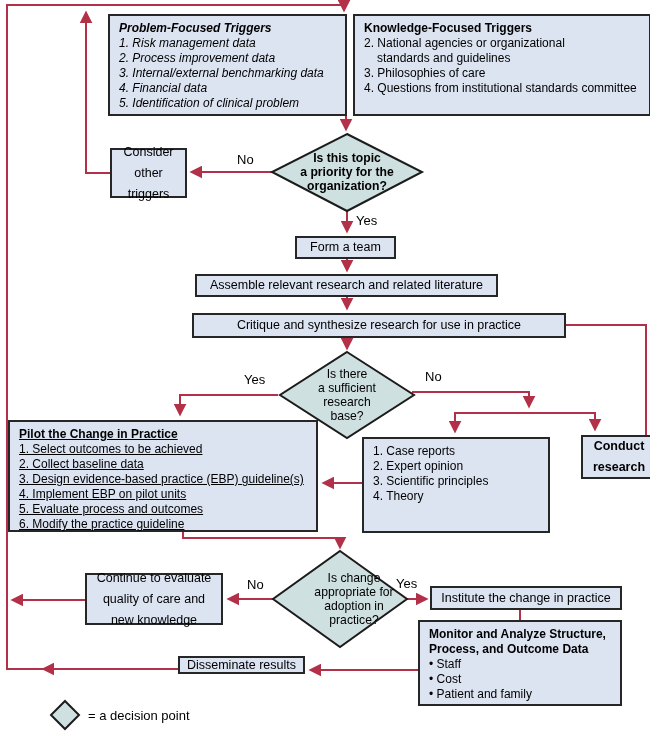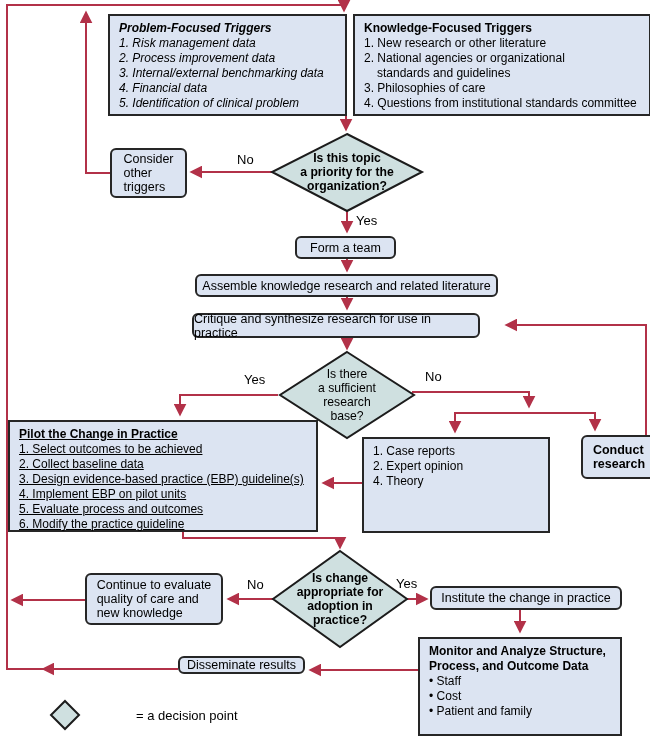--- a/index.html
+++ b/index.html
@@ -9,22 +9,22 @@
   html,body{margin:0;padding:0;background:#fff;}
   .canvas{position:relative;width:650px;height:738px;background:#fff;overflow:hidden;
     font-family:"Liberation Sans","DejaVu Sans",sans-serif;color:var(--text_color);}
   svg.layer{position:absolute;left:0;top:0;width:650px;height:738px;}
   .conn{stroke:var(--arrow);stroke-width:2;fill:none;}
   .arwhead{fill:var(--arrow);}
   .diamond{fill:var(--diamond_fill);stroke:#1c1c1c;stroke-width:2;}
   .box{position:absolute;box-sizing:border-box;background:var(--box_fill);
     border:2px solid var(--box_border);font-size:12px;line-height:15px;}
   .pad{padding:5px 9px;}
-  .center{display:flex;align-items:center;justify-content:center;
-    white-space:pre-line;font-size:12.5px;line-height:14px;border-radius:6px;}
+  .center{display:flex;align-items:center;justify-content:center;text-align:center;
+    white-space:pre-line;font-size:12.5px;line-height:21px;}
   .box-title{font-weight:bold;white-space:pre-line;}
   .item{padding-left:13px;text-indent:-13px;white-space:pre-line;}
   .bold{font-weight:bold;margin-left:24px;}
   .dtext{position:absolute;text-align:center;white-space:pre-line;
     font-size:12.2px;line-height:14px;}
   .lbl{position:absolute;font-size:13px;line-height:13px;}
   .legend-text{position:absolute;font-size:13px;}
 </style>
 </head>
 <body>
@@ -88,42 +88,41 @@
     <div class="box-title">Problem-Focused Triggers</div>
     <div class="item">1. Risk management data</div>
     <div class="item">2. Process improvement data</div>
     <div class="item">3. Internal/external benchmarking data</div>
     <div class="item">4. Financial data</div>
     <div class="item">5. Identification of clinical problem</div>
   </div>
 
   <div class="box pad" style="left:345px;top:14px;width:298px;height:102px;margin-left:8px;">
     <div class="box-title">Knowledge-Focused Triggers</div>
-    <div class="item">1. New research or other literature</div>
     <div class="item">2. National agencies or organizational
 standards and guidelines</div>
     <div class="item">3. Philosophies of care</div>
     <div class="item">4. Questions from institutional standards committee</div>
   </div>
 
   <div class="box center" style="left:110px;top:148px;width:77px;height:50px;">Consider
 other
 triggers</div>
 
   <div class="dtext" style="left:287px;top:151px;width:120px;font-weight:bold;">Is this topic
 a priority for the
 organization?</div>
   <div class="lbl" style="left:237px;top:153px;">No</div>
   <div class="lbl" style="left:356px;top:214px;">Yes</div>
 
   <div class="box center" style="left:295px;top:236px;width:101px;height:23px;">Form a team</div>
 
-  <div class="box center" style="left:195px;top:274px;width:303px;height:23px;">Assemble knowledge research and related literature</div>
+  <div class="box center" style="left:195px;top:274px;width:303px;height:23px;">Assemble relevant research and related literature</div>
 
-  <div class="box center" style="left:192px;top:313px;width:288px;height:25px;">Critique and synthesize research for use in practice</div>
+  <div class="box center" style="left:192px;top:313px;width:374px;height:25px;">Critique and synthesize research for use in practice</div>
 
   <div class="dtext" style="left:297px;top:367px;width:100px;">Is there
 a sufficient
 research
 base?</div>
   <div class="lbl" style="left:244px;top:373px;">Yes</div>
   <div class="lbl" style="left:425px;top:370px;">No</div>
 
   <div class="box pad" style="left:8px;top:420px;width:310px;height:112px;text-decoration:underline;">
     <div class="box-title">Pilot the Change in Practice</div>
@@ -131,44 +130,45 @@
     <div class="item">2. Collect baseline data</div>
     <div class="item">3. Design evidence-based practice (EBP) guideline(s)</div>
     <div class="item">4. Implement EBP on pilot units</div>
     <div class="item">5. Evaluate process and outcomes</div>
     <div class="item">6. Modify the practice guideline</div>
   </div>
 
   <div class="box pad" style="left:362px;top:437px;width:188px;height:96px;">
     <div class="item">1. Case reports</div>
     <div class="item">2. Expert opinion</div>
+    <div class="item">3. Scientific principles</div>
     <div class="item">4. Theory</div>
   </div>
 
   <div class="box center bold" style="left:557px;top:435px;width:76px;height:44px;">Conduct
 research</div>
 
-  <div class="dtext" style="left:285px;top:571px;width:110px;font-weight:bold;">Is change
+  <div class="dtext" style="left:299px;top:571px;width:110px;">Is change
 appropriate for
 adoption in
 practice?</div>
   <div class="lbl" style="left:247px;top:578px;">No</div>
   <div class="lbl" style="left:396px;top:577px;">Yes</div>
 
   <div class="box center" style="left:85px;top:573px;width:138px;height:52px;">Continue to evaluate
 quality of care and
 new knowledge</div>
 
   <div class="box center" style="left:430px;top:586px;width:192px;height:24px;">Institute the change in practice</div>
 
-  <div class="box pad" style="left:418px;top:637px;width:204px;height:99px;">
+  <div class="box pad" style="left:418px;top:620px;width:204px;height:86px;">
     <div class="box-title">Monitor and Analyze Structure,
 Process, and Outcome Data</div>
     <div class="item">• Staff</div>
     <div class="item">• Cost</div>
     <div class="item">• Patient and family</div>
   </div>
 
   <div class="box center" style="left:178px;top:656px;width:127px;height:18px;">Disseminate results</div>
 
-  <div class="legend-text" style="left:88px;top:708px;margin-left:48px;">= a decision point</div>
+  <div class="legend-text" style="left:88px;top:708px;">= a decision point</div>
 
 </div>
 
 </body></html>

